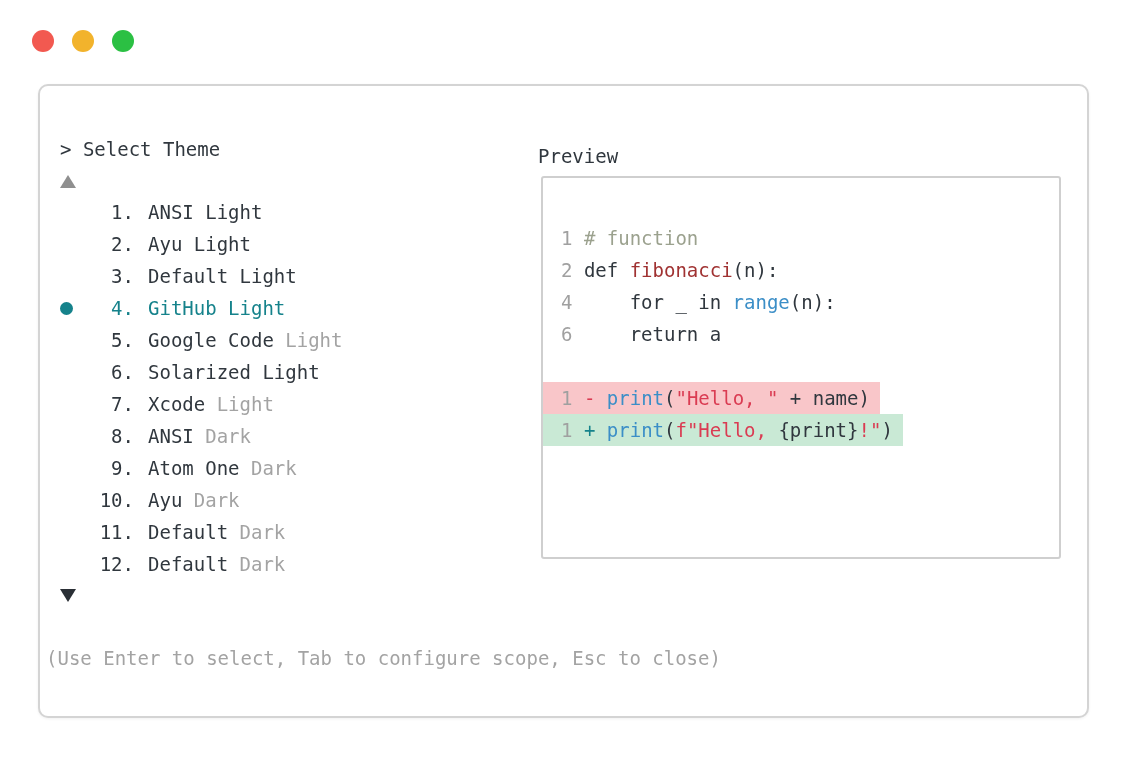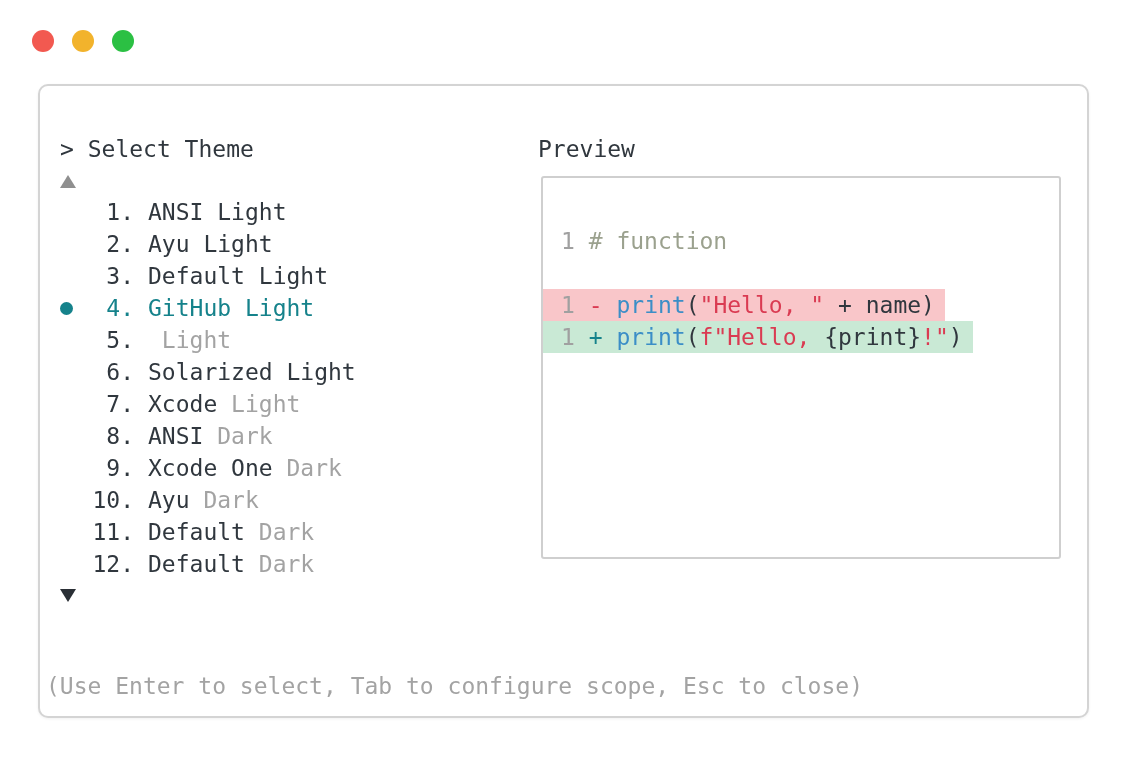--- a/index.html
+++ b/index.html
@@ -5,52 +5,52 @@
   :root{
     --dark:#30373e; --muted:#a3a3a3; --teal:#15828b; --blue:#3b8ec7;
     --str:#da3b52; --func:#a03232; --comment:#9ba18e; --lnum:#a0a0a0;
     --delbg:#f9c6c9; --insbg:#c9e9d5; --panel-border:#d4d4d4; --preview-border:#cfcfcf;
     --arrow-up:#8f8f8f; --arrow-down:#2a2f35;
   }
   *{margin:0;padding:0;box-sizing:border-box;}
   body{background:#fff;}
   .stage{
     position:relative; width:1129px; height:757px; background:#ffffff; overflow:hidden;
-    font-family:"DejaVu Sans Mono", monospace; font-size:23px; color:var(--dark);
+    font-family:"DejaVu Sans Mono", monospace; font-size:19px; color:var(--dark);
   }
   .traffic{position:absolute; left:32px; top:30px; display:flex; gap:18px;}
   .dot{width:22px; height:22px; border-radius:50%; display:inline-block;}
   .panel{
     position:absolute; left:38px; top:84px; width:1051px; height:634px;
     border:2px solid var(--panel-border); border-radius:10px; background:#fff;
     box-shadow:0 1px 3px rgba(0,0,0,0.06);
   }
   .dlg-title{position:absolute; left:20px; top:47px; line-height:32px; white-space:pre;}
-  .preview-label{position:absolute; left:498px; top:47px; line-height:32px;}
+  .preview-label{position:absolute; left:498px; top:54px; line-height:32px;}
   .scroll-up{position:absolute; left:20px; top:89px; width:0; height:0;
     border-left:8px solid transparent; border-right:8px solid transparent;
     border-bottom:13px solid var(--arrow-up); cursor:pointer;}
   .scroll-down{position:absolute; left:20px; top:503px; width:0; height:0;
     border-left:8px solid transparent; border-right:8px solid transparent;
     border-top:13px solid var(--arrow-down); cursor:pointer;}
   .theme-list{position:absolute; left:20px; top:110px;}
   .theme-row{height:32px; display:flex; align-items:center; white-space:pre; cursor:pointer;}
   .bullet-col{width:32px; display:flex; align-items:center;}
   .sel-dot{width:13px; height:13px; border-radius:50%; background:var(--teal);}
   .num{display:inline-block; width:42px; text-align:right; margin-right:14px;}
   .theme-row .name, .theme-row .num{color:var(--dark);}
   .theme-row .suffix{color:var(--dark);}
   .theme-row .suffix.muted{color:var(--muted);}
   .theme-row.selected .name, .theme-row.selected .num, .theme-row.selected .suffix{color:var(--teal);}
-  .hint{position:absolute; left:6px; top:584px; line-height:32px; color:var(--muted); white-space:pre;}
+  .hint{position:absolute; left:6px; top:556px; line-height:32px; color:var(--muted); white-space:pre;}
   .preview-box{
     position:absolute; left:501px; top:90px; width:520px; height:383px;
     border:2px solid var(--preview-border); border-radius:3px; background:#fff;
   }
-  .code{position:absolute; left:0; top:13px; right:0; padding-top:34px;}
+  .code{position:absolute; left:0; top:0; right:0; padding-top:44px;}
   .code-line{height:32px; line-height:32px; white-space:pre; padding-left:18px;}
   .code-line.del{background:var(--delbg); width:max-content; padding-right:10px;}
   .code-line.ins{background:var(--insbg); width:max-content; padding-right:10px;}
   .tok-ln{color:var(--lnum);}
   .tok-p{color:var(--dark);}
   .tok-cm{color:var(--comment);}
   .tok-fn{color:var(--func);}
   .tok-st{color:var(--str);}
   .tok-bl{color:var(--blue);}
   .tok-tl{color:var(--teal);}
@@ -72,37 +72,40 @@
 
     <div class="preview-label">Preview</div>
 
     <div class="scroll-up"></div>
 
     <div class="theme-list" id="theme-list">
         <div class="theme-row"><span class="bullet-col"></span><span class="num">1.</span><span class="name">ANSI</span><span class="suffix"> Light</span></div>
         <div class="theme-row"><span class="bullet-col"></span><span class="num">2.</span><span class="name">Ayu</span><span class="suffix"> Light</span></div>
         <div class="theme-row"><span class="bullet-col"></span><span class="num">3.</span><span class="name">Default</span><span class="suffix"> Light</span></div>
         <div class="theme-row selected"><span class="bullet-col"><span class="sel-dot"></span></span><span class="num">4.</span><span class="name">GitHub</span><span class="suffix"> Light</span></div>
-        <div class="theme-row"><span class="bullet-col"></span><span class="num">5.</span><span class="suffix muted"> Light</span></div>
+        <div class="theme-row"><span class="bullet-col"></span><span class="num">5.</span><span class="name">Google Code</span><span class="suffix muted"> Light</span></div>
         <div class="theme-row"><span class="bullet-col"></span><span class="num">6.</span><span class="name">Solarized</span><span class="suffix"> Light</span></div>
         <div class="theme-row"><span class="bullet-col"></span><span class="num">7.</span><span class="name">Xcode</span><span class="suffix muted"> Light</span></div>
         <div class="theme-row"><span class="bullet-col"></span><span class="num">8.</span><span class="name">ANSI</span><span class="suffix muted"> Dark</span></div>
-        <div class="theme-row"><span class="bullet-col"></span><span class="num">9.</span><span class="name">Xcode One</span><span class="suffix muted"> Dark</span></div>
+        <div class="theme-row"><span class="bullet-col"></span><span class="num">9.</span><span class="name">Atom One</span><span class="suffix muted"> Dark</span></div>
         <div class="theme-row"><span class="bullet-col"></span><span class="num">10.</span><span class="name">Ayu</span><span class="suffix muted"> Dark</span></div>
         <div class="theme-row"><span class="bullet-col"></span><span class="num">11.</span><span class="name">Default</span><span class="suffix muted"> Dark</span></div>
         <div class="theme-row"><span class="bullet-col"></span><span class="num">12.</span><span class="name">Default</span><span class="suffix muted"> Dark</span></div>
       </div>
 
     <div class="scroll-down"></div>
 
     <div class="hint">(Use Enter to select, Tab to configure scope, Esc to close)</div>
 
     <div class="preview-box">
       <div class="code" id="code">
           <div class="code-line"><span class="tok-ln">1</span><span class="tok-p"> </span><span class="tok-cm"># function</span></div>
+          <div class="code-line"><span class="tok-ln">2</span><span class="tok-p"> def </span><span class="tok-fn">fibonacci</span><span class="tok-p">(n):</span></div>
+          <div class="code-line"><span class="tok-ln">4</span><span class="tok-p">     for _ in </span><span class="tok-bl">range</span><span class="tok-p">(n):</span></div>
+          <div class="code-line"><span class="tok-ln">6</span><span class="tok-p">     return a</span></div>
           <div class="code-line"></div>
           <div class="code-line del"><span class="tok-ln">1</span><span class="tok-p"> </span><span class="tok-st">-</span><span class="tok-p"> </span><span class="tok-bl">print</span><span class="tok-p">(</span><span class="tok-st">"Hello, "</span><span class="tok-p"> + name)</span></div>
           <div class="code-line ins"><span class="tok-ln">1</span><span class="tok-p"> </span><span class="tok-tl">+</span><span class="tok-p"> </span><span class="tok-bl">print</span><span class="tok-p">(</span><span class="tok-st">f"Hello, </span><span class="tok-p">{print}</span><span class="tok-st">!"</span><span class="tok-p">)</span></div>
         </div>
     </div>
 
   </div>
 </div>
 
 </body></html>

